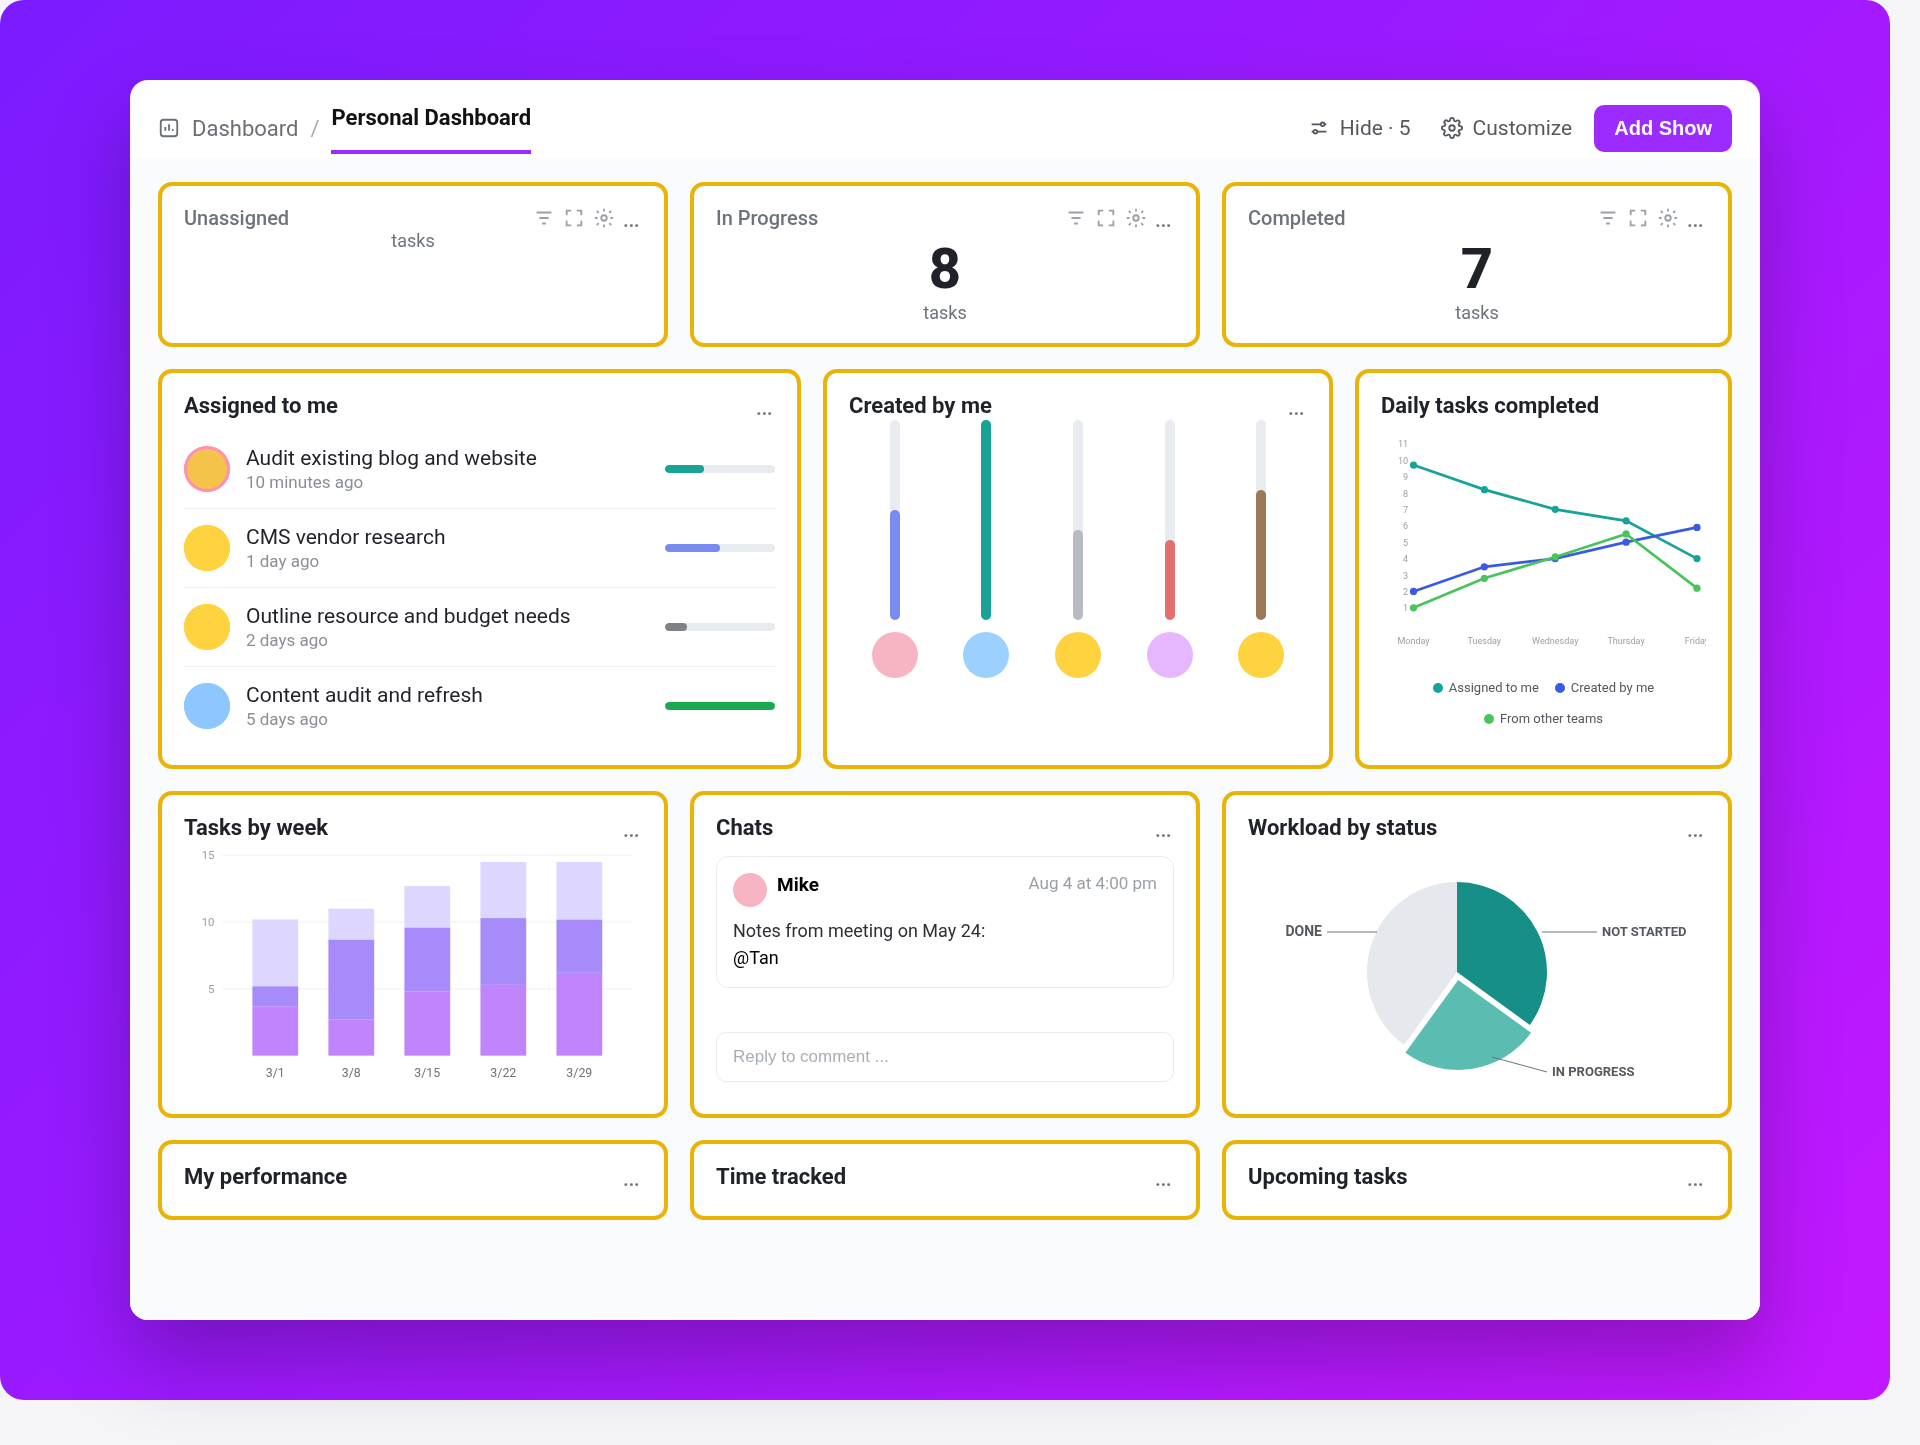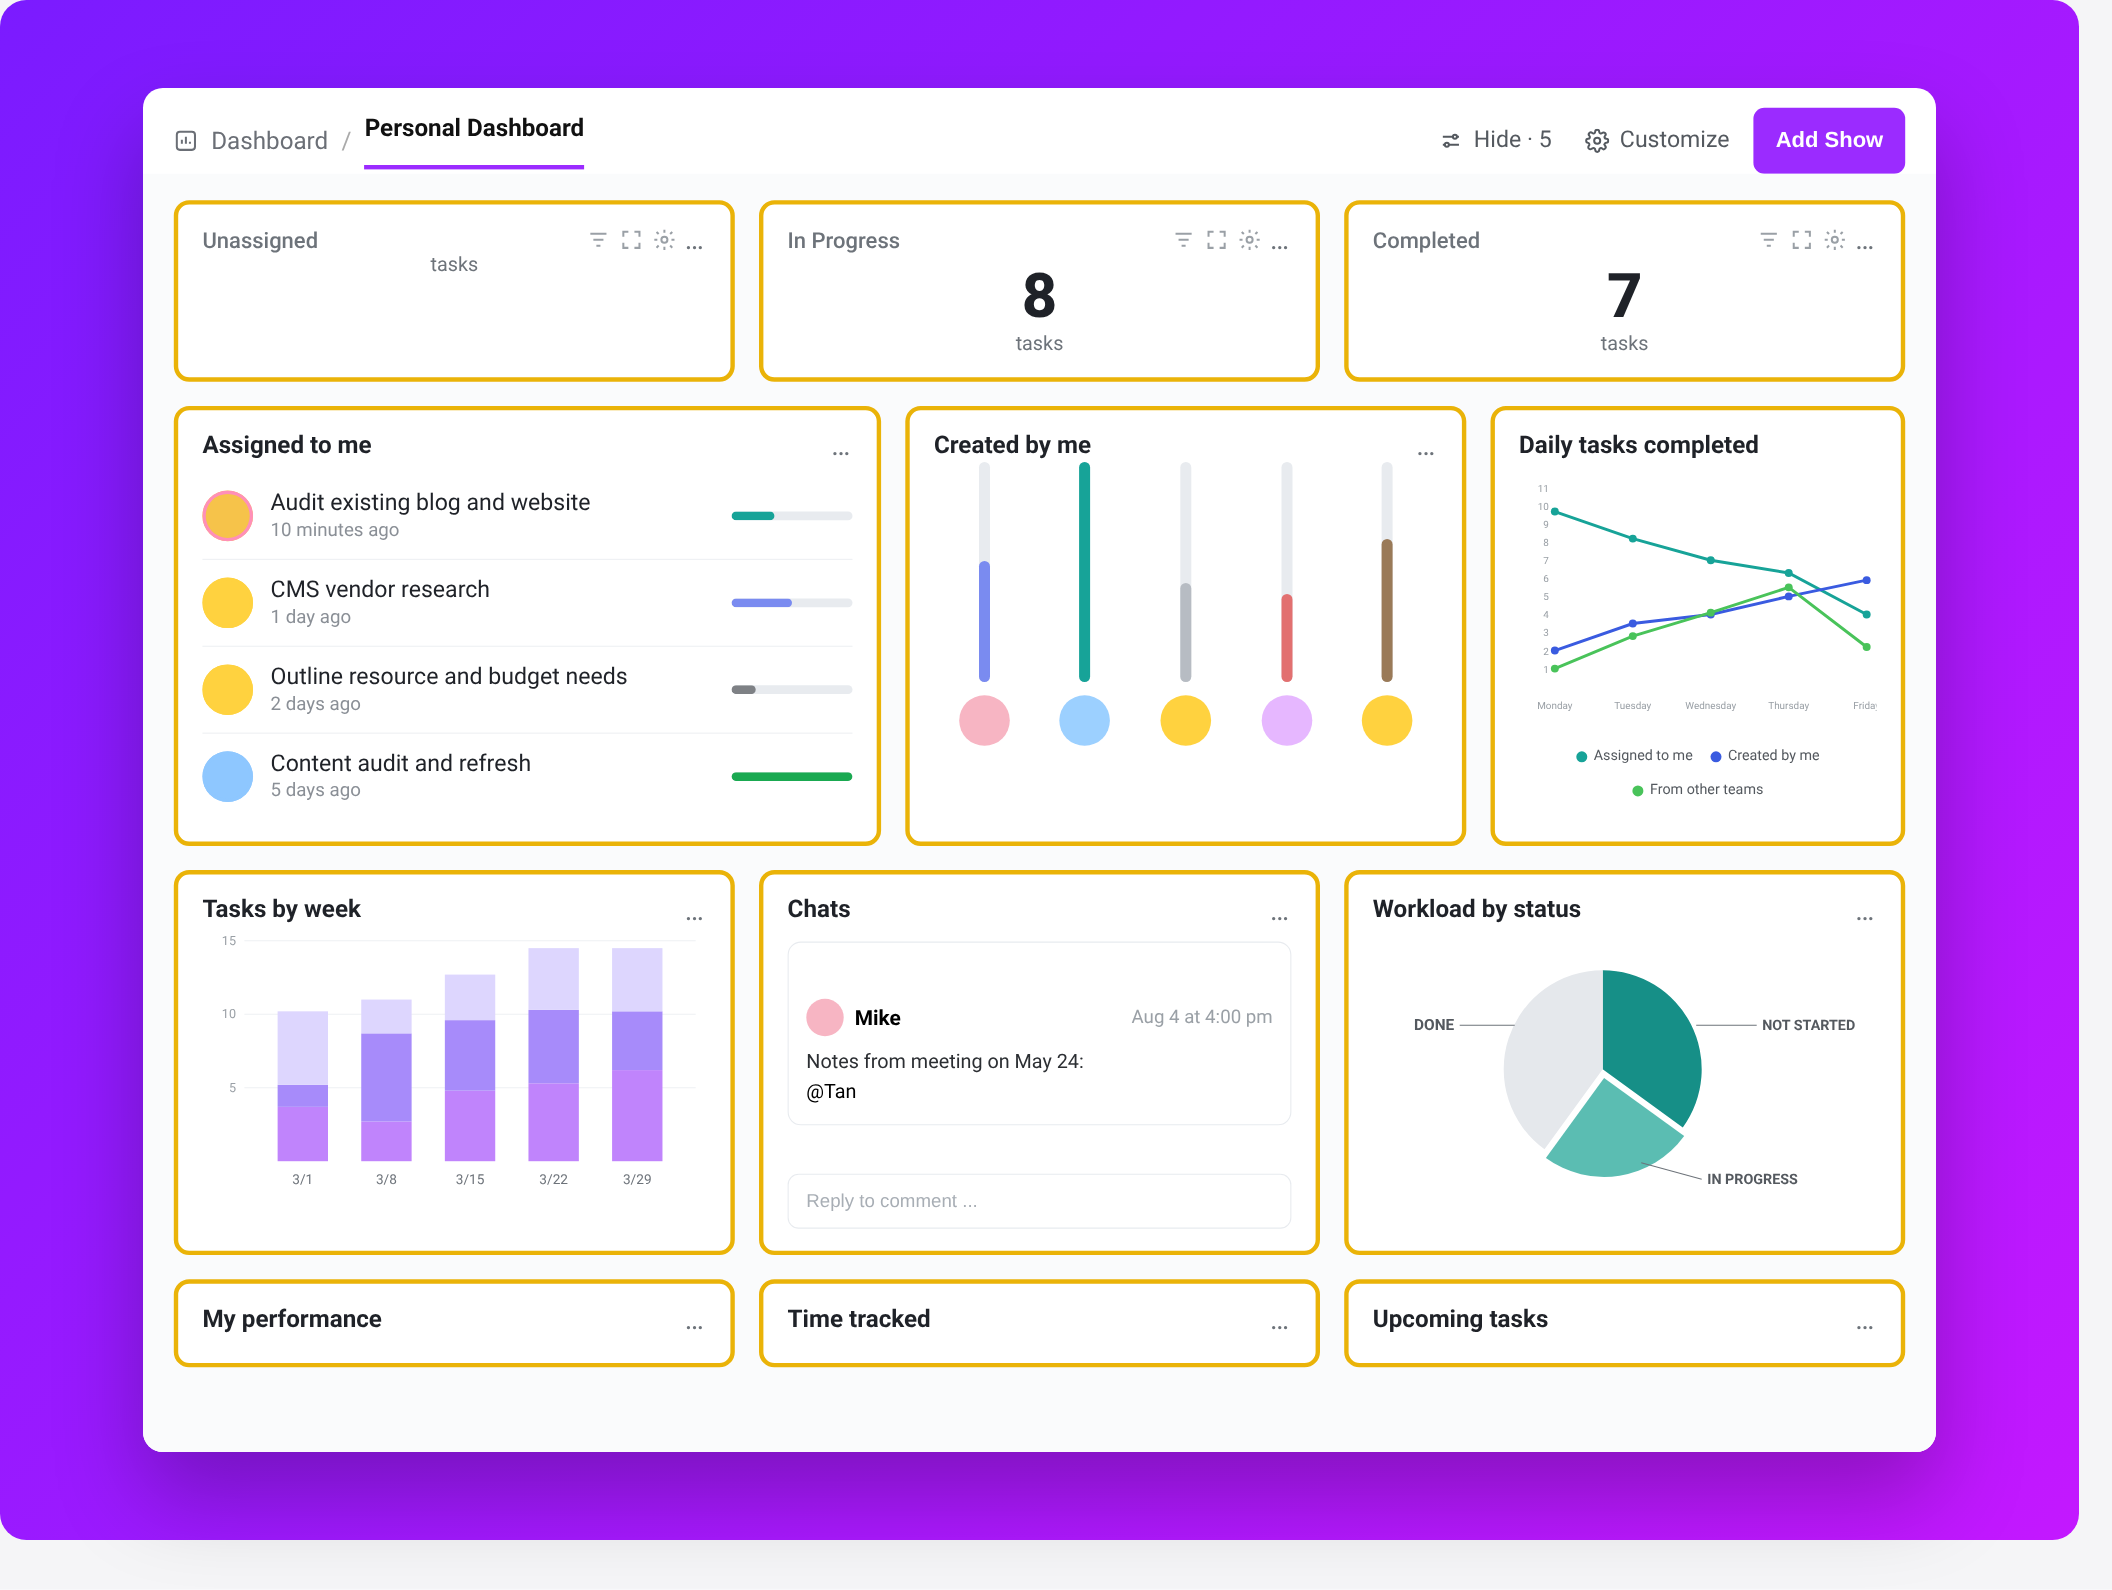--- a/index.html
+++ b/index.html
@@ -22,21 +22,21 @@
 }
 .app {
   width: 100%; height: 100%;
   background: #fff;
   border-radius: 18px;
   box-shadow: 0 40px 80px rgba(0,0,0,.25);
   display: flex; flex-direction: column;
   overflow: hidden;
 }
 .topbar {
-  display: flex; 
+  display: flex; align-items: center;
   padding: 18px 28px 0 28px;
   gap: 14px;
   height: 78px;
 }
 .crumbs { display: flex; align-items: center; gap: 12px; color: #6b6f76; font-size: 22px; }
 .crumbs .current { color: #111; font-weight: 700; position: relative; padding-bottom: 22px; }
 .crumbs .current::after {
   content: ""; position: absolute; left: 0; right: 0; bottom: -2px; height: 4px;
   background: #9b2bff;
 }
@@ -96,21 +96,21 @@
 .legend-item { display:flex; align-items:center; gap:6px;}
 .dot { width:10px; height:10px; border-radius:50%; }
 
 
 .weekly { grid-column: span 4; }
 .weekly-chart { width:100%; height: 250px; }
 
 
 .chats { grid-column: span 4; }
 .chat-msg { border:1px solid #e8ebef; border-radius:12px; padding:16px; margin-top:16px;}
-.chat-head { display:flex; align-items:center; gap:10px;margin-top:35px;}
+.chat-head { display:flex; gap:10px;}
 .chat-author { font-weight:700; font-size:19px; }
 .chat-time { margin-left:auto; color:#9aa0a6; font-size:17px;}
 .chat-body { margin-top:10px; font-size:18px; color:#2c2f33; line-height:1.5;}
 .mention { color:#000000; }
 .reply-input {
   width:100%; margin-top:44px; border:1px solid #e8ebef; border-radius:10px;
   padding:14px 16px; font-size:17px; color:#333;
 }
 .reply-input::placeholder { color:#a8aeb5; }
 

